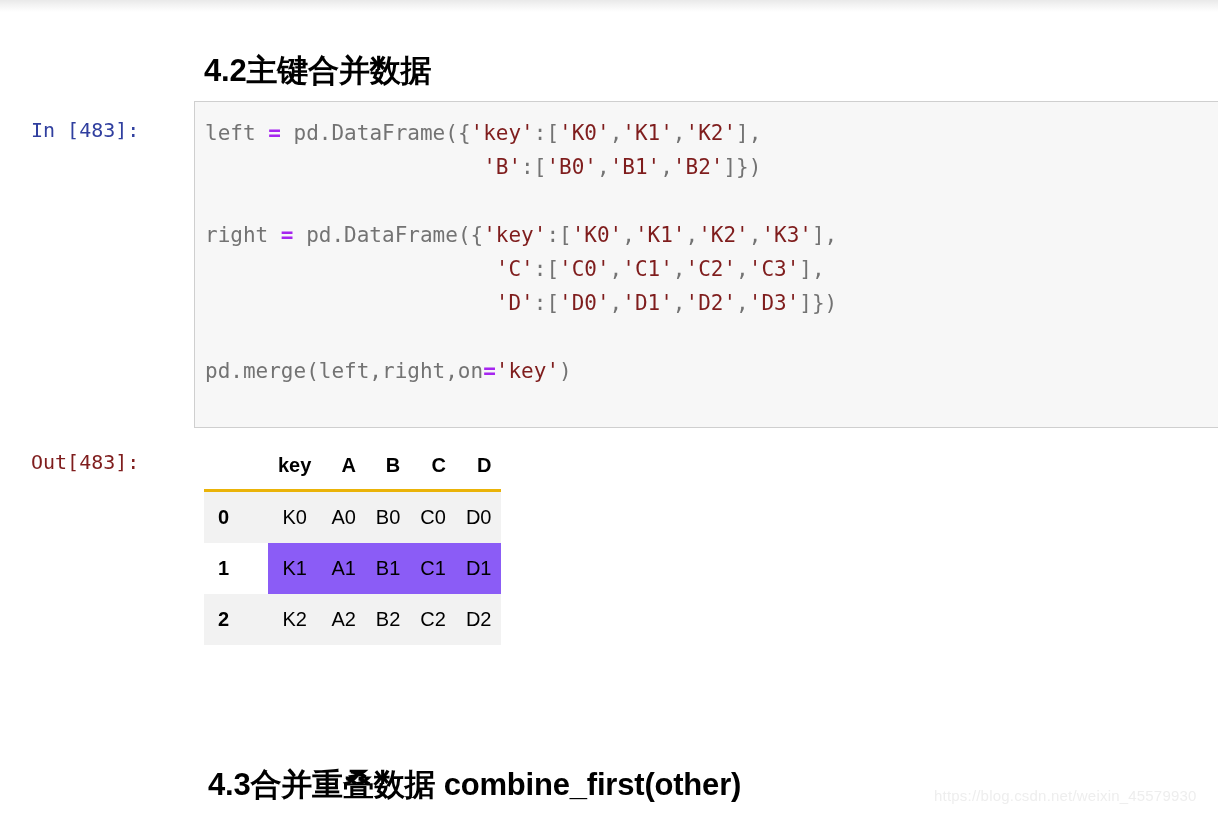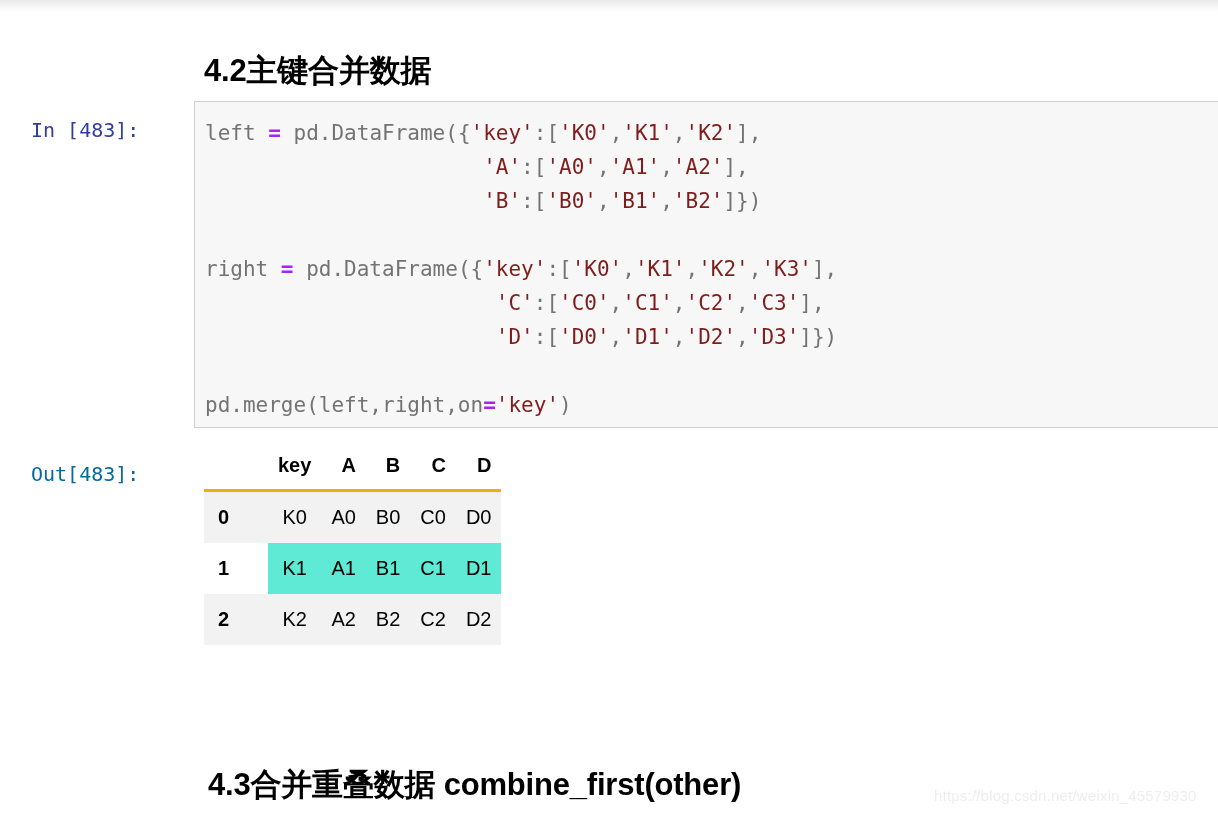--- a/index.html
+++ b/index.html
@@ -86,23 +86,22 @@
   .tok-plain { color: #737373; }
   .code-blank { height: 34px; }
 
   
   .out-prompt {
     position: absolute;
     left: 31px;
     top: 450px;
     font-family: "DejaVu Sans Mono", "Liberation Mono", monospace;
     font-size: 20px;
-    color: #0369a1;
+    color: #7f1d1d;
     white-space: pre;
-    margin-top: 12px;
   }
   .df-wrap {
     position: absolute;
     left: 204px;
     top: 452px;
   }
   table.dataframe {
     border-collapse: collapse;
     border: none;
     font-family: "Liberation Sans", sans-serif;
@@ -115,21 +114,21 @@
     background: #ffffff;
     font-weight: bold;
     text-align: right;
     padding: 2px 10px 12px 10px;
     white-space: nowrap;
   }
   table.dataframe thead th.idx-head {
     width: 44px;
   }
   table.dataframe tbody tr.odd  td { background: #f2f2f2; }
-  table.dataframe tbody tr.even td { background: #5eead4; }
+  table.dataframe tbody tr.even td { background: #8b5cf6; }
   table.dataframe tbody td {
     border: none;
     text-align: center;
     padding: 14px 10px 14px 10px;
     white-space: nowrap;
     font-weight: normal;
   }
   table.dataframe tbody th {
     border: none;
     text-align: left;
@@ -158,21 +157,20 @@
 <div class="page">
 
   <div class="top-gradient"></div>
 
   <h2 class="heading" id="heading-42">4.2主键合并数据</h2>
 
   <div class="in-prompt">In [483]:</div>
 
   <div class="code-cell" id="code-cell">
       <div class="code-line"><span class="tok-plain">left </span><span class="tok-op">=</span><span class="tok-plain"> pd.DataFrame({</span><span class="tok-str">'key'</span><span class="tok-plain">:[</span><span class="tok-str">'K0'</span><span class="tok-plain">,</span><span class="tok-str">'K1'</span><span class="tok-plain">,</span><span class="tok-str">'K2'</span><span class="tok-plain">],</span></div>
-      <div class="code-line"><span class="tok-plain">                      </span><span class="tok-str">'A'</span><span class="tok-plain">:[</span><span class="tok-str">'A0'</span><span class="tok-plain">,</span><span class="tok-str">'A1'</span><span class="tok-plain">,</span><span class="tok-str">'A2'</span><span class="tok-plain">],</span></div>
       <div class="code-line"><span class="tok-plain">                      </span><span class="tok-str">'B'</span><span class="tok-plain">:[</span><span class="tok-str">'B0'</span><span class="tok-plain">,</span><span class="tok-str">'B1'</span><span class="tok-plain">,</span><span class="tok-str">'B2'</span><span class="tok-plain">]})</span></div>
       <div class="code-line code-blank">&nbsp;</div>
       <div class="code-line"><span class="tok-plain">right </span><span class="tok-op">=</span><span class="tok-plain"> pd.DataFrame({</span><span class="tok-str">'key'</span><span class="tok-plain">:[</span><span class="tok-str">'K0'</span><span class="tok-plain">,</span><span class="tok-str">'K1'</span><span class="tok-plain">,</span><span class="tok-str">'K2'</span><span class="tok-plain">,</span><span class="tok-str">'K3'</span><span class="tok-plain">],</span></div>
       <div class="code-line"><span class="tok-plain">                       </span><span class="tok-str">'C'</span><span class="tok-plain">:[</span><span class="tok-str">'C0'</span><span class="tok-plain">,</span><span class="tok-str">'C1'</span><span class="tok-plain">,</span><span class="tok-str">'C2'</span><span class="tok-plain">,</span><span class="tok-str">'C3'</span><span class="tok-plain">],</span></div>
       <div class="code-line"><span class="tok-plain">                       </span><span class="tok-str">'D'</span><span class="tok-plain">:[</span><span class="tok-str">'D0'</span><span class="tok-plain">,</span><span class="tok-str">'D1'</span><span class="tok-plain">,</span><span class="tok-str">'D2'</span><span class="tok-plain">,</span><span class="tok-str">'D3'</span><span class="tok-plain">]})</span></div>
       <div class="code-line code-blank">&nbsp;</div>
       <div class="code-line"><span class="tok-plain">pd.merge(left,right,on</span><span class="tok-op">=</span><span class="tok-str">'key'</span><span class="tok-plain">)</span></div>
     </div>
 
   <div class="out-prompt">Out[483]:</div>

